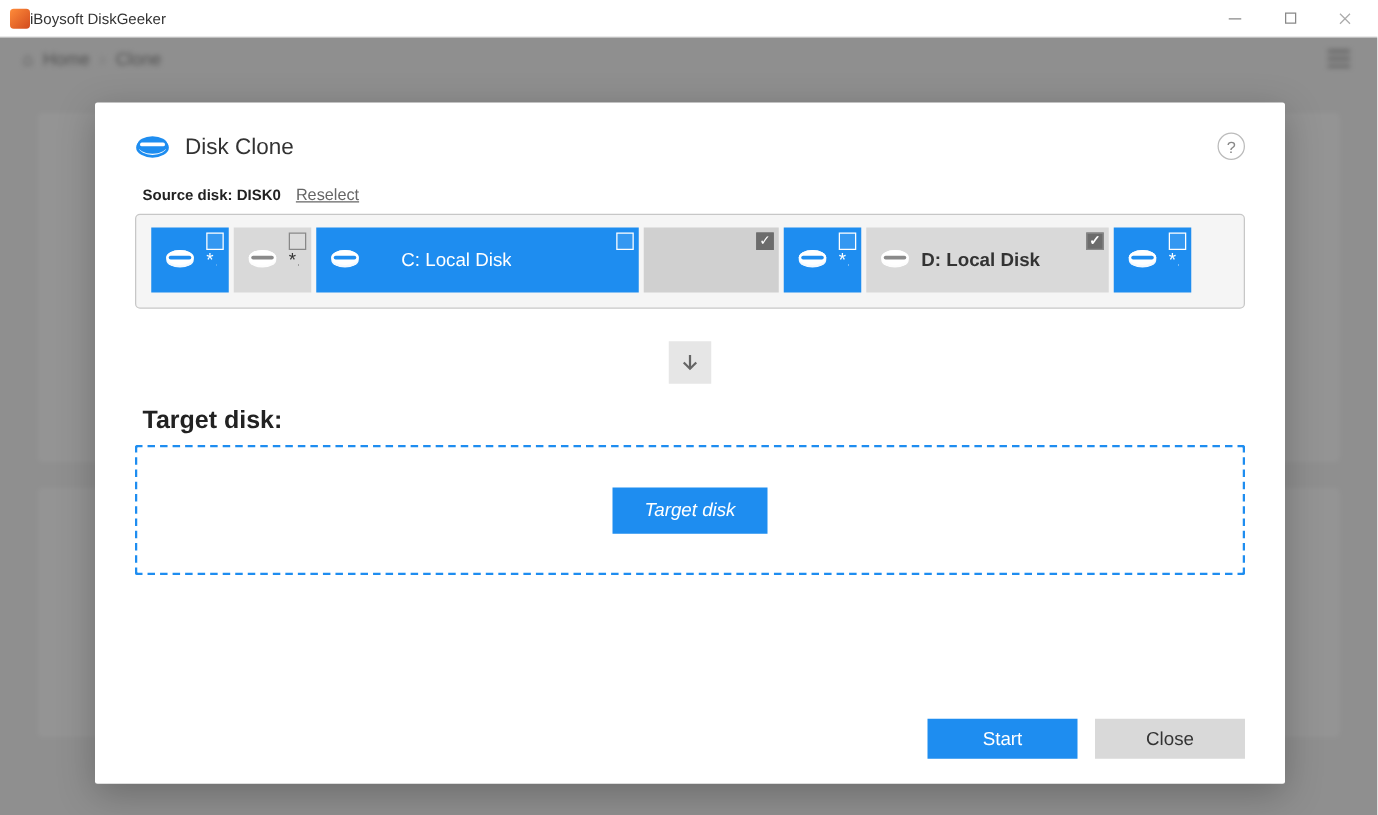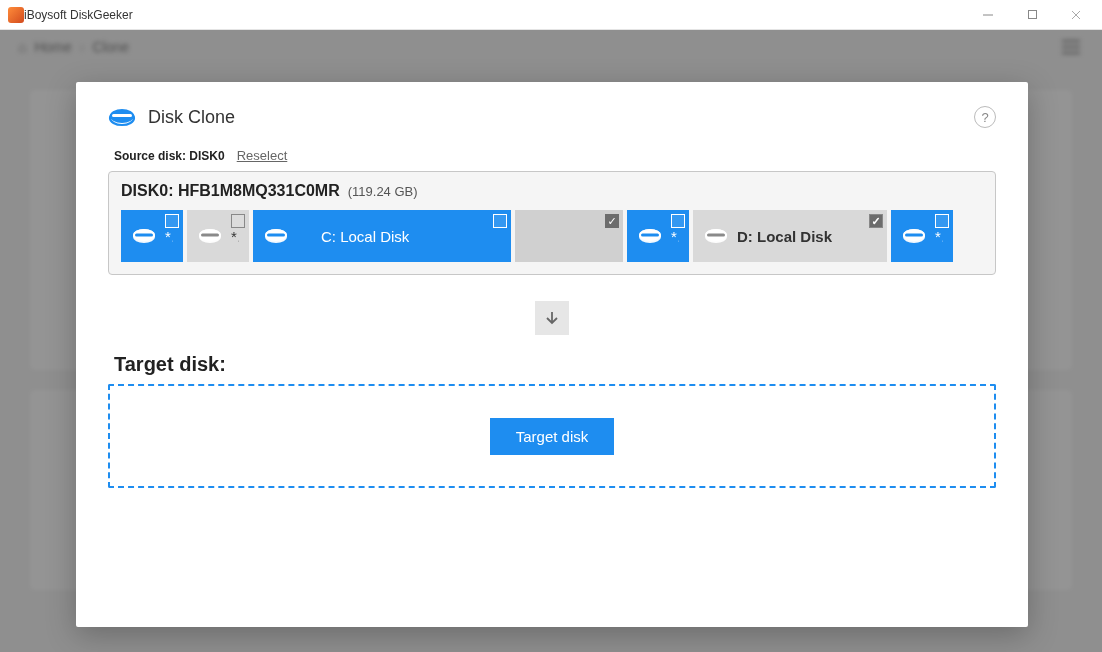--- a/index.html
+++ b/index.html
@@ -115,21 +115,21 @@
   }
 
   .target-label { font-size: 20px; font-weight: 600; color: #222; margin-left: 6px; margin-bottom: 8px; }
 
   .target-box {
     height: 104px; border: 2px dashed #1e8df0; border-radius: 2px;
     display: flex; align-items: center; justify-content: center;
   }
   .target-btn {
     background: #1e8df0; color: #fff; border: none;
-    padding: 10px 26px; font-size: 15px; cursor: pointer;
+    padding: 10px 26px; font-size: 15px; cursor: pointer; font-style: italic;
   }
 
   .action-row {
     margin-top: auto; display: flex; gap: 14px; justify-content: flex-end;
   }
   .btn {
     width: 120px; height: 32px; font-size: 15px; border: none; cursor: pointer;
   }
   .btn.primary { background: #1e8df0; color: #fff; }
   .btn.secondary { background: #d9d9d9; color: #333; }
@@ -196,24 +196,20 @@
     </div>
 
     <div class="source-row">
       <span class="section-label">
         <span>Source disk: </span><span>DISK0</span>
       </span>
       <span class="reselect-link">Reselect</span>
     </div>
 
     <div class="source-box">
-      <div class="disk-name-row">
-        <span class="disk-name">DISK0: HFB1M8MQ331C0MR</span>
-        <span class="disk-size">(119.24 GB)</span>
-      </div>
       <div class="partition-strip" id="partition-strip">
           <div class="part " style="width: 62px; color: rgb(30, 141, 240);">
             <span style="color:#1e8df0"><svg class="drive-icon" width="26" height="20" viewBox="0 0 26 20">
                 <ellipse cx="13" cy="11" rx="11" ry="6" fill="currentColor" opacity="0"></ellipse>
                 <path d="M2 12 a11 6 0 0 0 22 0 v-2 a11 6 0 0 0 -22 0 z" fill="#ffffff" opacity="0.95"></path>
                 <ellipse cx="13" cy="10" rx="11" ry="6" fill="#ffffff"></ellipse>
                 <rect x="4" y="8.5" width="18" height="3" rx="1.5" fill="currentColor"></rect>
               </svg></span>
             <span class="part-label" style="color:#fff">*:</span>
             <span class="chk "></span>
@@ -283,14 +279,18 @@
         <line x1="8" y1="2" x2="8" y2="13"></line>
         <polyline points="3,8 8,13 13,8"></polyline>
       </svg>
     </div>
 
     <div class="target-label">Target disk:</div>
     <div class="target-box">
       <button class="target-btn">Target disk</button>
     </div>
 
+    <div class="action-row">
+      <button class="btn primary">Start</button>
+      <button class="btn secondary">Close</button>
+    </div>
   </div>
 </div>
 
 </body></html>

